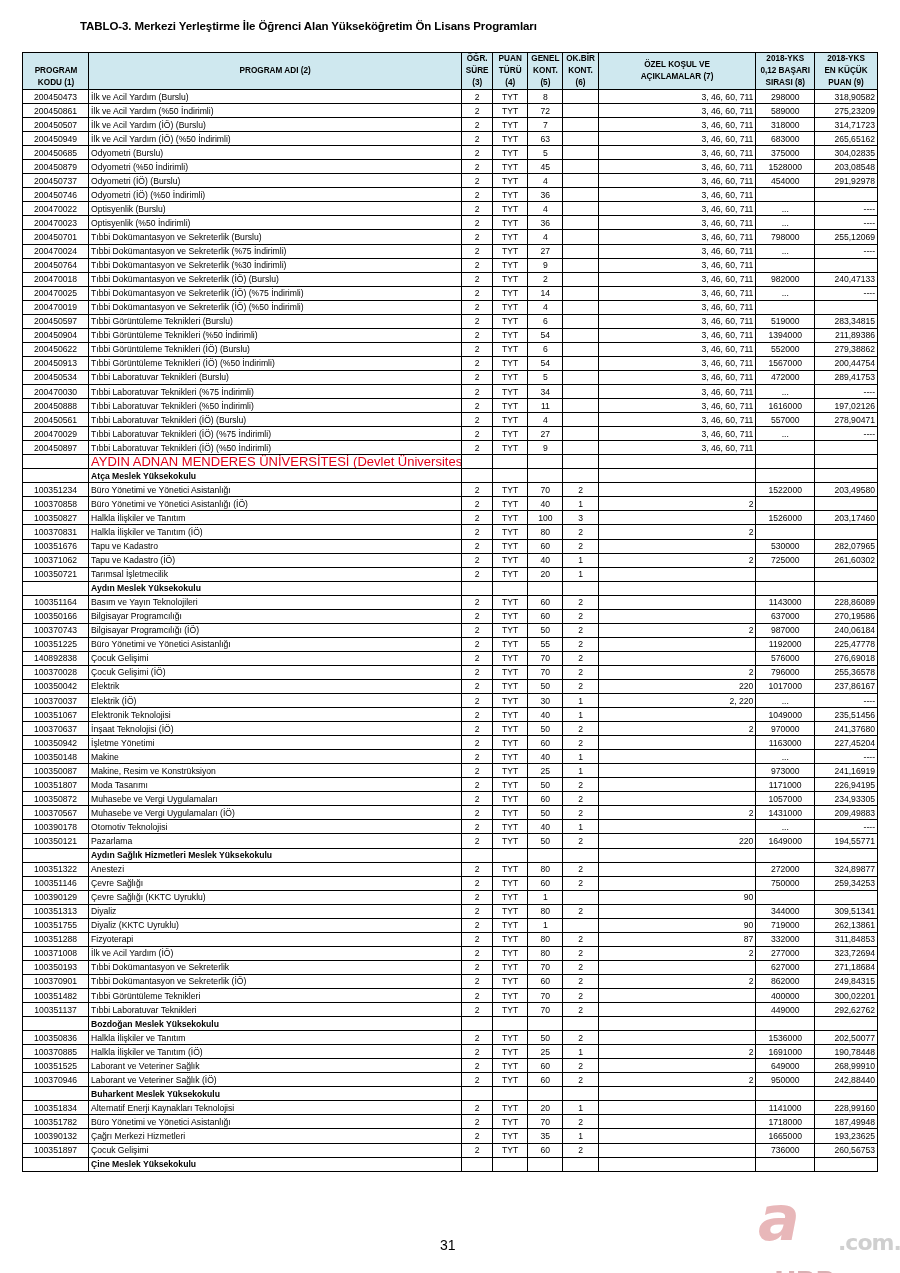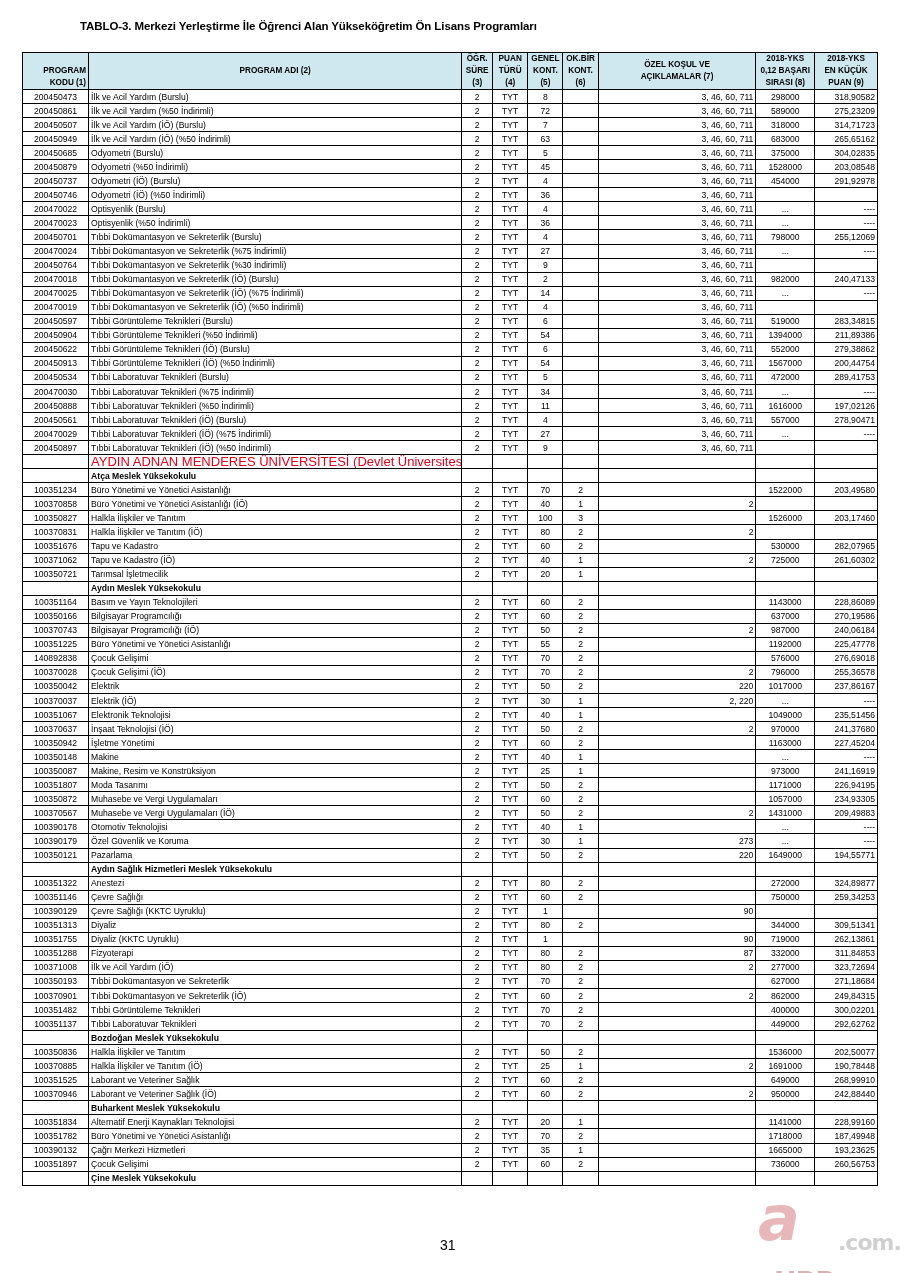--- a/index.html
+++ b/index.html
@@ -52,21 +52,21 @@
   thead th {
     background: #cfe8ef;
     font-size: 8.2px;
     font-weight: bold;
     text-align: center;
     vertical-align: bottom;
     height: 46px;
     padding-bottom: 2px;
     line-height: 10.5px;
   }
-  thead th.left-al { text-align: right; vertical-align: bottom; padding-left: 3px; }
+  thead th.left-al { text-align: center; vertical-align: bottom; padding-left: 3px; }
   thead th.ctr { text-align: center; }
 
   
   col.c-kodu   { width: 62px; }
   col.c-ad     { width: 350px; }
   col.c-sure   { width: 29px; }
   col.c-turu   { width: 33px; }
   col.c-genel  { width: 33px; }
   col.c-okbir  { width: 33px; }
   col.c-ozel   { width: 148px; }
@@ -791,31 +791,20 @@
           <td class="ad">Otomotiv Teknolojisi</td>
           <td class="sure">2</td>
           <td class="turu">TYT</td>
           <td class="genel">40</td>
           <td class="okbir">1</td>
           <td class="ozel"></td>
           <td class="basari">...</td>
           <td class="puan">----</td>
         </tr>
         <tr>
-          <td class="kodu">100390179</td>
-          <td class="ad">Özel Güvenlik ve Koruma</td>
-          <td class="sure">2</td>
-          <td class="turu">TYT</td>
-          <td class="genel">30</td>
-          <td class="okbir">1</td>
-          <td class="ozel">273</td>
-          <td class="basari">...</td>
-          <td class="puan">----</td>
-        </tr>
-        <tr>
           <td class="kodu">100350121</td>
           <td class="ad">Pazarlama</td>
           <td class="sure">2</td>
           <td class="turu">TYT</td>
           <td class="genel">50</td>
           <td class="okbir">2</td>
           <td class="ozel">220</td>
           <td class="basari">1649000</td>
           <td class="puan">194,55771</td>
         </tr>

